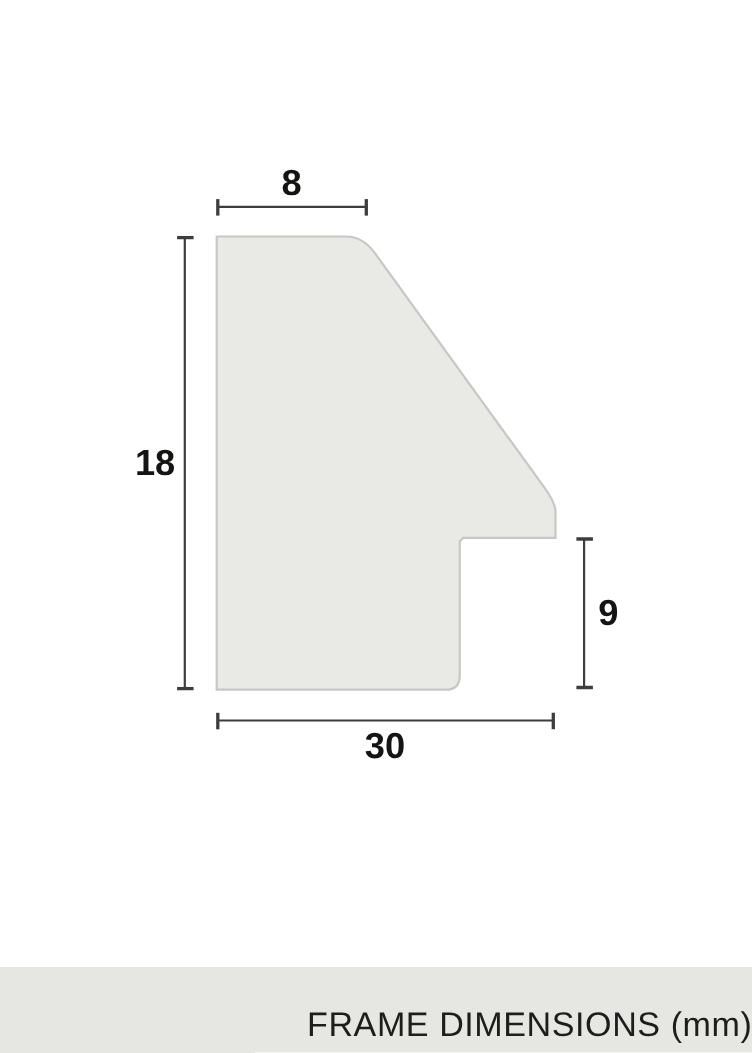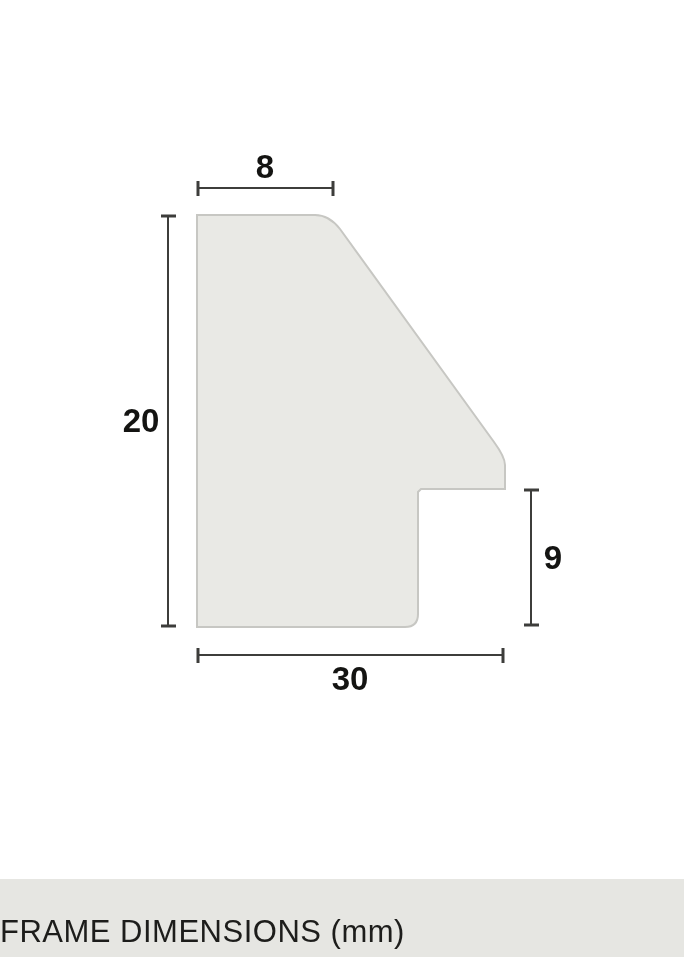--- a/index.html
+++ b/index.html
@@ -44,21 +44,21 @@
   .dim-label.bottom {left:350px; top:678px;}
   .footer-band{
     position:absolute;
     left:0;
     top:879px;
     width:684px;
     height:78px;
     background:var(--footer-band);
     display:flex;
     align-items:center;
-    justify-content:flex-start;
+    justify-content:flex-end;
     padding-top:26px;
   }
   .footer-caption{
     font-size:31px;
     font-weight:400;
     letter-spacing:0.5px;
     color:var(--footer-text);
     white-space:nowrap;
     line-height:1;
   }
@@ -102,21 +102,21 @@
     </g>
 
     <g stroke="var(--dimension-line)" stroke-width="2">
       <line x1="198" y1="655" x2="503" y2="655"></line>
       <line x1="198" y1="648" x2="198" y2="663" stroke-width="3"></line>
       <line x1="503" y1="648" x2="503" y2="663" stroke-width="3"></line>
     </g>
   </svg>
 
   <div class="dim-label top">8</div>
-  <div class="dim-label left">20</div>
+  <div class="dim-label left">18</div>
   <div class="dim-label right">9</div>
   <div class="dim-label bottom">30</div>
 
   <div class="footer-band">
     <span class="footer-caption">FRAME DIMENSIONS (mm)</span>
   </div>
 
 </div>
 
 </body></html>

